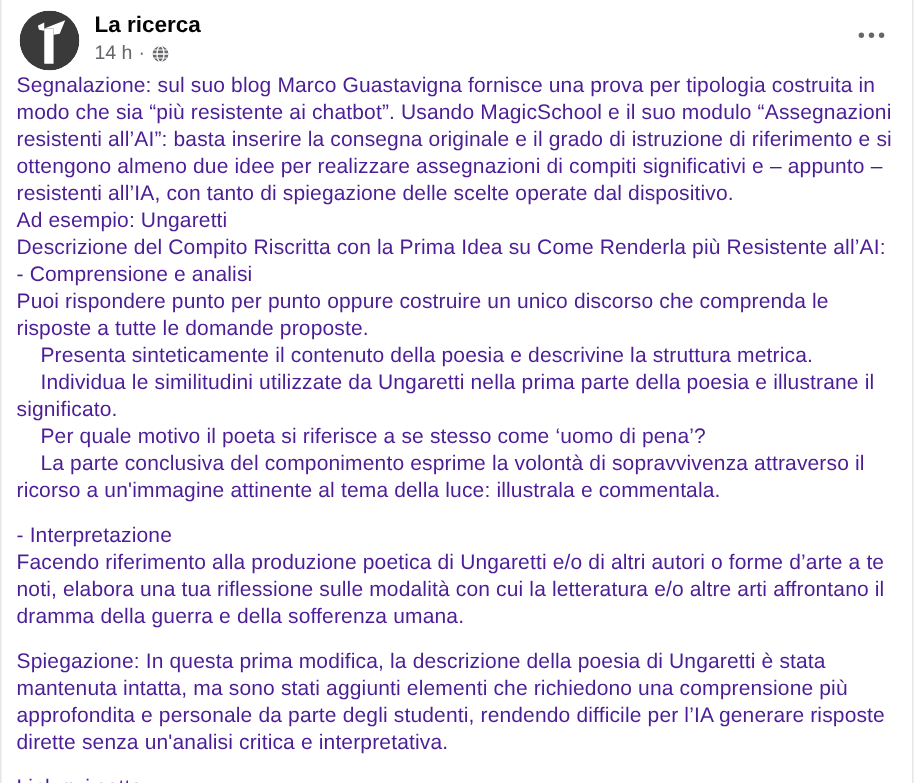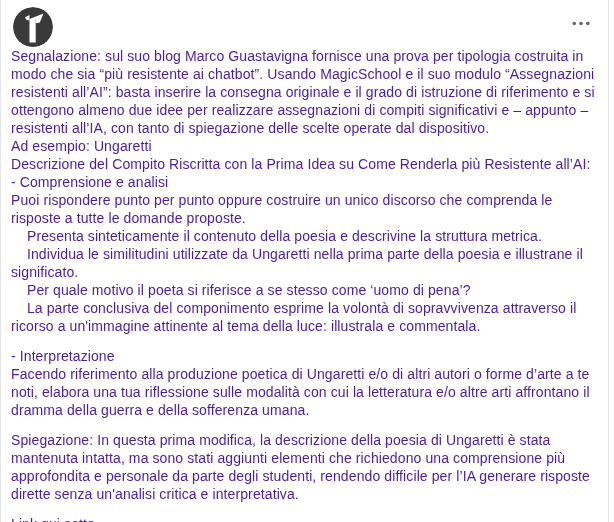--- a/index.html
+++ b/index.html
@@ -94,20 +94,36 @@
 
     <a class="avatar">
       <svg viewBox="0 0 40 40" width="40" height="40">
         <circle cx="20" cy="20" r="20" fill="#3a3a3b"></circle>
         <rect x="16.5" y="12" width="6.2" height="23.5" fill="#ffffff"></rect>
         <polygon points="16.5,12 30.5,6.5 26.8,15.5 22.7,16.2 22.7,12" fill="#ffffff"></polygon>
         <polygon points="12.2,10.2 16.5,8 16.5,13.5 13,12.8" fill="#ffffff"></polygon>
       </svg>
     </a>
 
+    <div class="header-meta">
+      <a class="author">La ricerca</a>
+      <div class="sub">
+        <span>14 h</span>
+        <span class="sep">·</span>
+        <span class="globe-icon">
+          <svg viewBox="0 0 16 16" width="12" height="12">
+            <circle cx="8" cy="8" r="7" fill="#65676B"></circle>
+            <ellipse cx="8" cy="8" rx="3.1" ry="7" fill="none" stroke="#ffffff" stroke-width="1.2"></ellipse>
+            <line x1="1" y1="8" x2="15" y2="8" stroke="#ffffff" stroke-width="1.2"></line>
+            <line x1="2.2" y1="4.4" x2="13.8" y2="4.4" stroke="#ffffff" stroke-width="1"></line>
+            <line x1="2.2" y1="11.6" x2="13.8" y2="11.6" stroke="#ffffff" stroke-width="1"></line>
+          </svg>
+        </span>
+      </div>
+    </div>
 
     <button class="more-button">
       <svg viewBox="0 0 24 6" width="18" height="5">
         <circle cx="3" cy="3" r="2.4" fill="#65676B"></circle>
         <circle cx="12" cy="3" r="2.4" fill="#65676B"></circle>
         <circle cx="21" cy="3" r="2.4" fill="#65676B"></circle>
       </svg>
     </button>
 
   </div>

